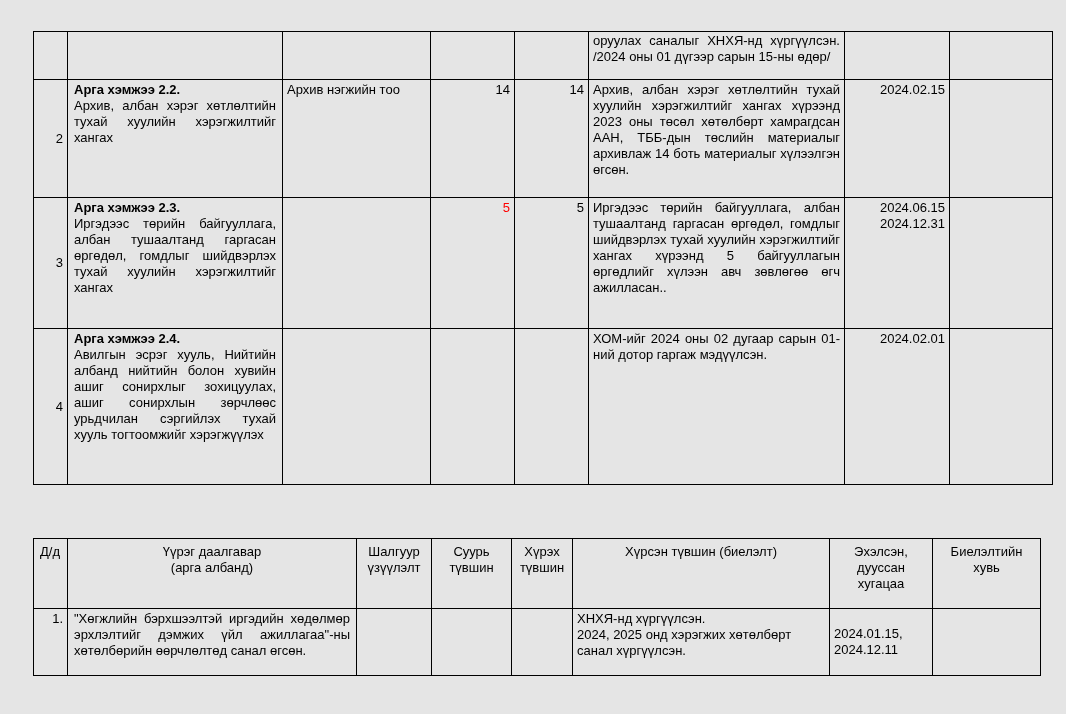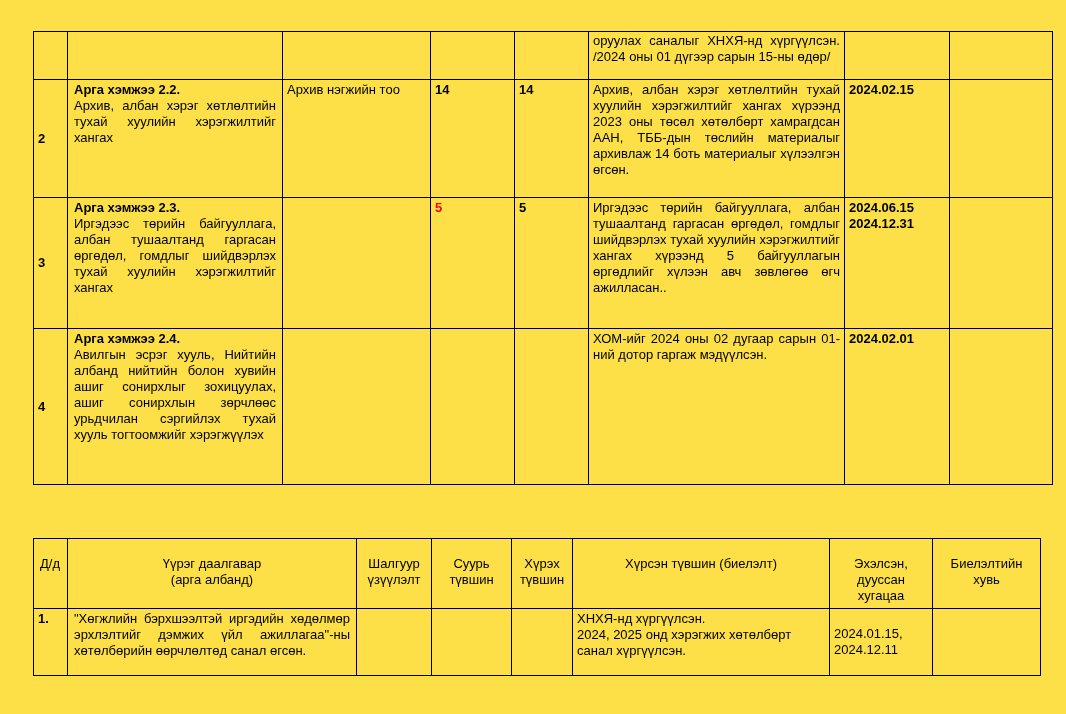--- a/index.html
+++ b/index.html
@@ -1,37 +1,37 @@
 <!DOCTYPE html>
 <html><head>
 <meta charset="utf-8">
 <style>
   html,body { margin:0; padding:0; background:#fff; }
   .page {
-    position:relative; width:1066px; height:714px; background:#fde047;
+    position:relative; width:1066px; height:714px; background:#e5e5e5;
     font-family:"Liberation Sans","DejaVu Sans",sans-serif;
     font-size:13px; line-height:16px; color:#000; overflow:hidden;
   }
   table { border-collapse:collapse; table-layout:fixed; position:absolute; }
   td { border:1px solid #000; vertical-align:top; padding:2px 4px; overflow:hidden; word-wrap:break-word; }
   .t1 { left:33px; top:31px; width:1019px; }
   .t2 { left:33px; top:538px; width:1007px; }
   .t1 .r0 { height:48px; }
   .t1 .r1 { height:118px; }
   .t1 .r2 { height:131px; }
   .t1 .r3 { height:156px; }
   .t2 .hr { height:70px; }
   .t2 .dr { height:67px; }
-  .center { text-align:left;font-weight:bold; }
+  .center { text-align:right; }
   .vmid  { vertical-align:middle; }
   .just  { text-align:justify; }
   .bold  { font-weight:bold; }
   .prel  { white-space:pre-line; }
   .measure { padding:2px 6px; }
-  .hc { text-align:center; padding-top:17px; }
+  .hc { text-align:center; padding-top:5px; }
   .heading {
     position:absolute; left:53px; top:515px;
     font-weight:bold; font-size:13.5px; line-height:17px;
   }
 </style>
 </head>
 <body>
 
 <div class="page">
 

